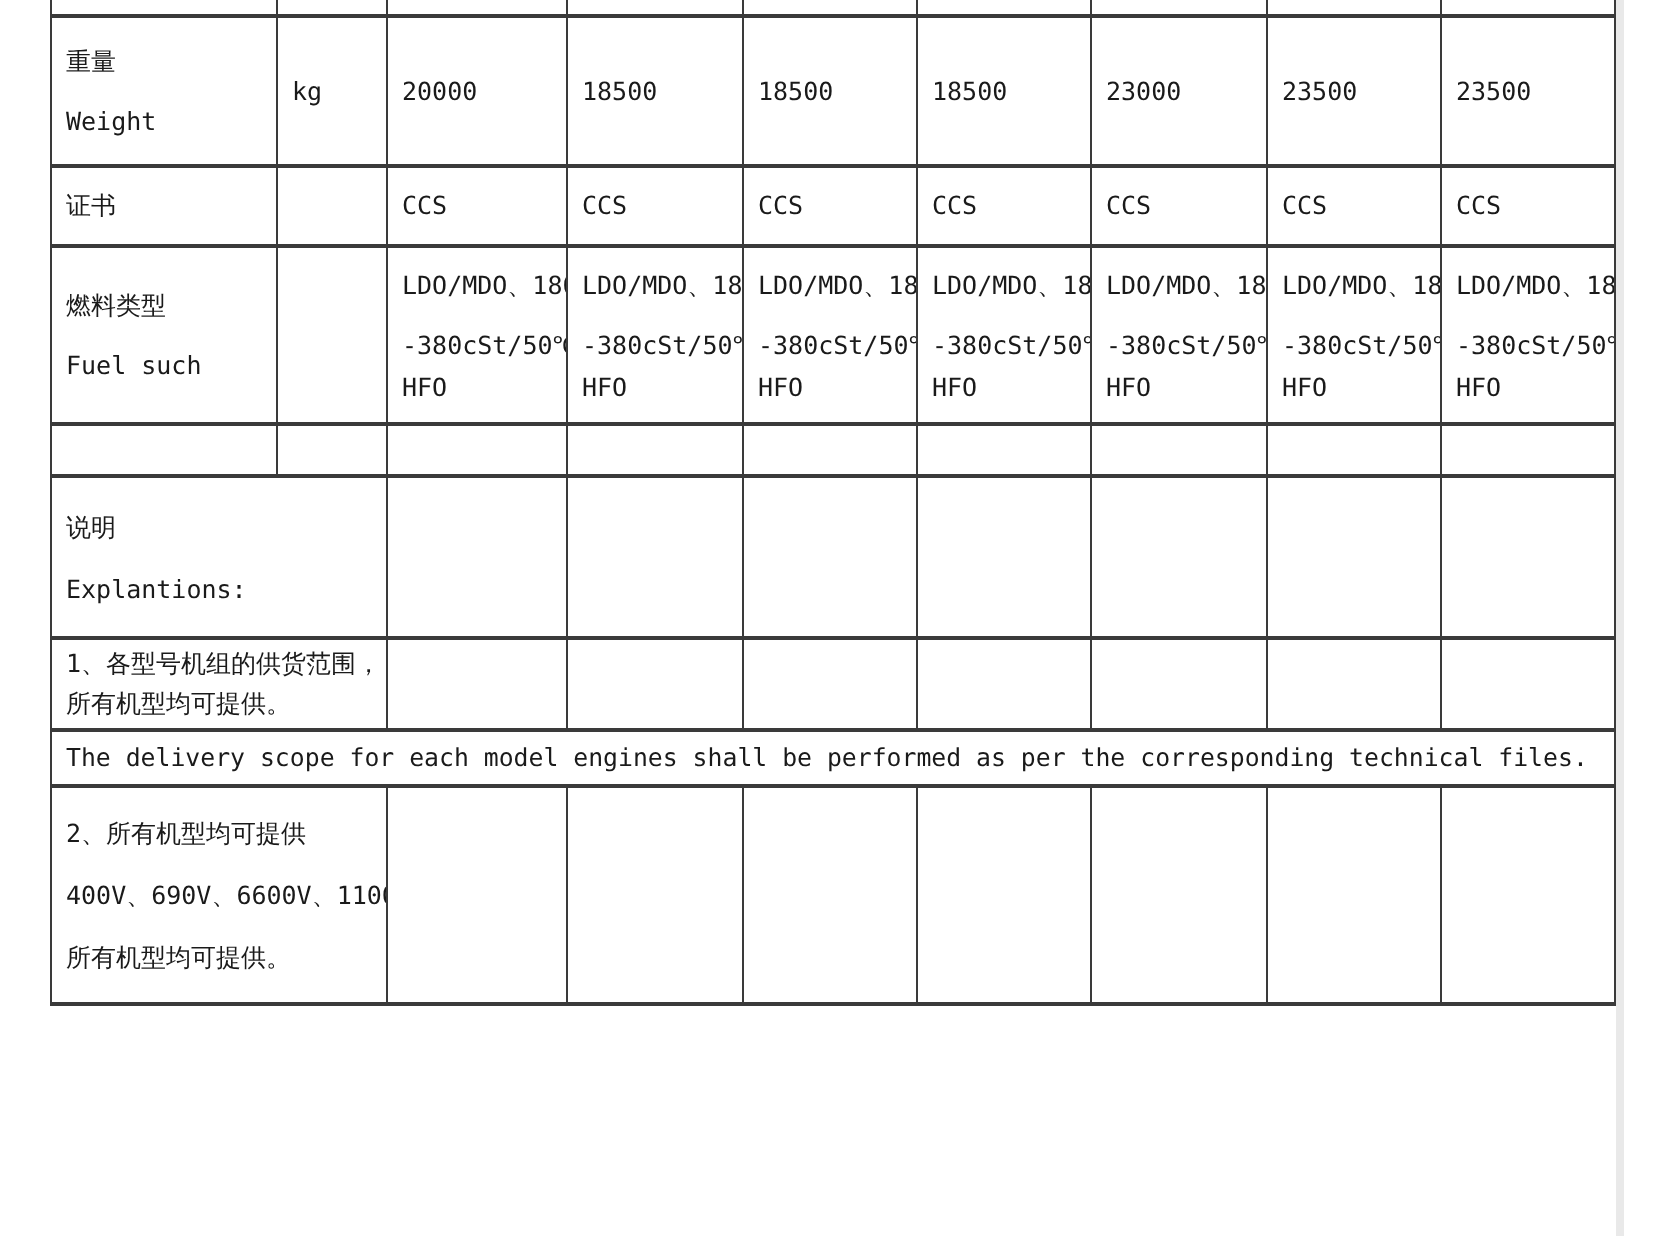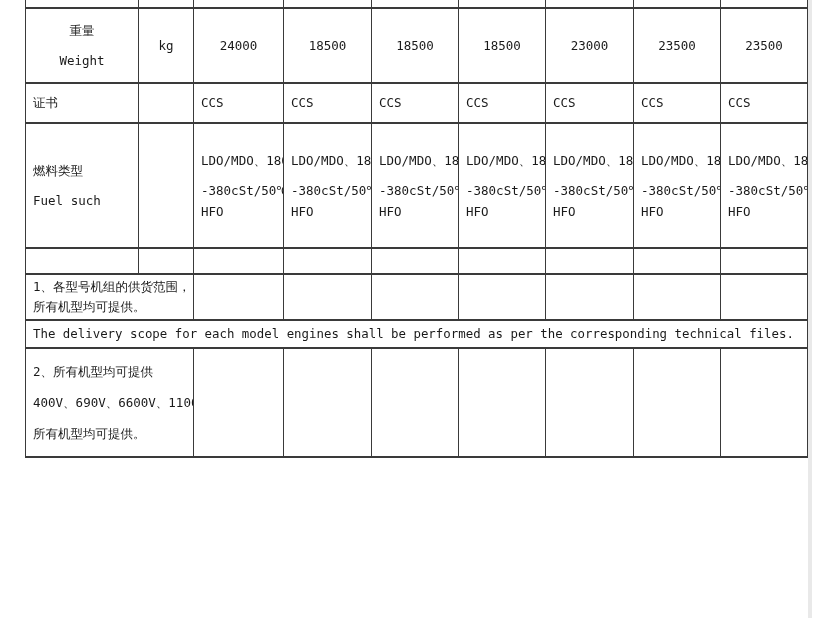--- a/index.html
+++ b/index.html
@@ -25,23 +25,23 @@
     padding: 0 7px;
     vertical-align: middle;
     font-size: 12.5px;
     line-height: 16px;
     color: #1a1a1a;
     overflow: hidden;
     white-space: nowrap;
   }
   tr.r-sliver td { border-top: none; }
   tr.r-sliver  { height: 8px;  }
-  tr.r-weight  { height: 75px; text-align: center; }
+  tr.r-weight  { height: 75px; }
   tr.r-cert    { height: 40px; }
-  tr.r-fuel    { height: 125px;}
+  tr.r-fuel    { height: 89px;}
   tr.r-empty   { height: 26px; }
   tr.r-expl    { height: 81px; }
   tr.r-note1   { height: 46px; }
   tr.r-note1en { height: 28px; margin-top: 16px; }
   tr.r-note2   { height: 109px;}
   tr.r-note2en { height: 49px; }
 
   
   .ln { display: block; }
   .pitch30 .ln { line-height: 30px; }
@@ -87,21 +87,21 @@
       <td></td>
       <td></td>
     </tr>
 
     <tr class="r-weight">
       <td class="pitch30">
         <span class="ln">重量</span>
         <span class="ln">Weight</span>
       </td>
       <td>kg</td>
-      <td>24000</td>
+      <td>20000</td>
       <td>18500</td>
       <td>18500</td>
       <td>18500</td>
       <td>23000</td>
       <td>23500</td>
       <td>23500</td>
     </tr>
 
     <tr class="r-cert">
       <td>证书</td>
@@ -163,20 +163,33 @@
       <td></td>
       <td></td>
       <td></td>
       <td></td>
       <td></td>
       <td></td>
       <td></td>
       <td></td>
     </tr>
 
+    <tr class="r-expl">
+      <td colspan="2" class="pitch31">
+        <span class="ln">说明</span>
+        <span class="ln">Explantions:</span>
+      </td>
+      <td></td>
+      <td></td>
+      <td></td>
+      <td></td>
+      <td></td>
+      <td></td>
+      <td></td>
+    </tr>
 
     <tr class="r-note1">
       <td colspan="2" class="single">
         <span class="ln">1、各型号机组的供货范围，</span>
         <span class="ln">所有机型均可提供。</span>
       </td>
       <td></td>
       <td></td>
       <td></td>
       <td></td>

